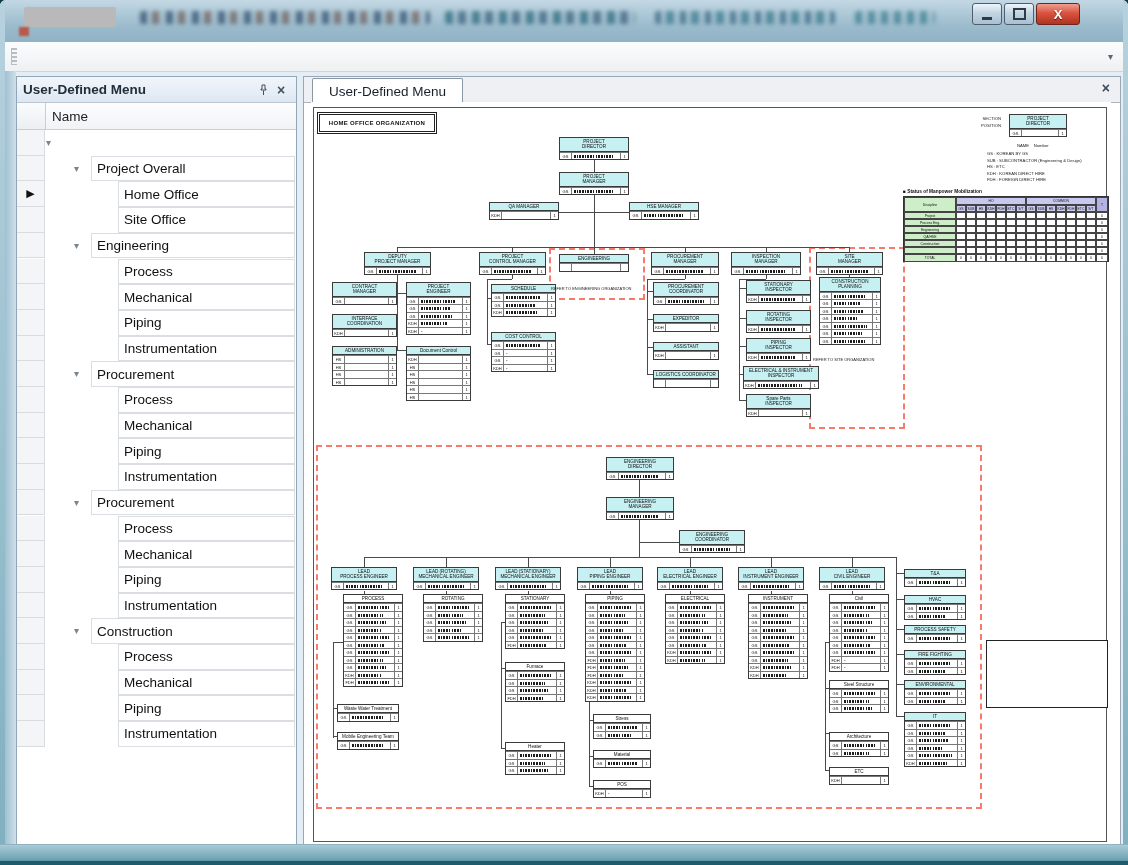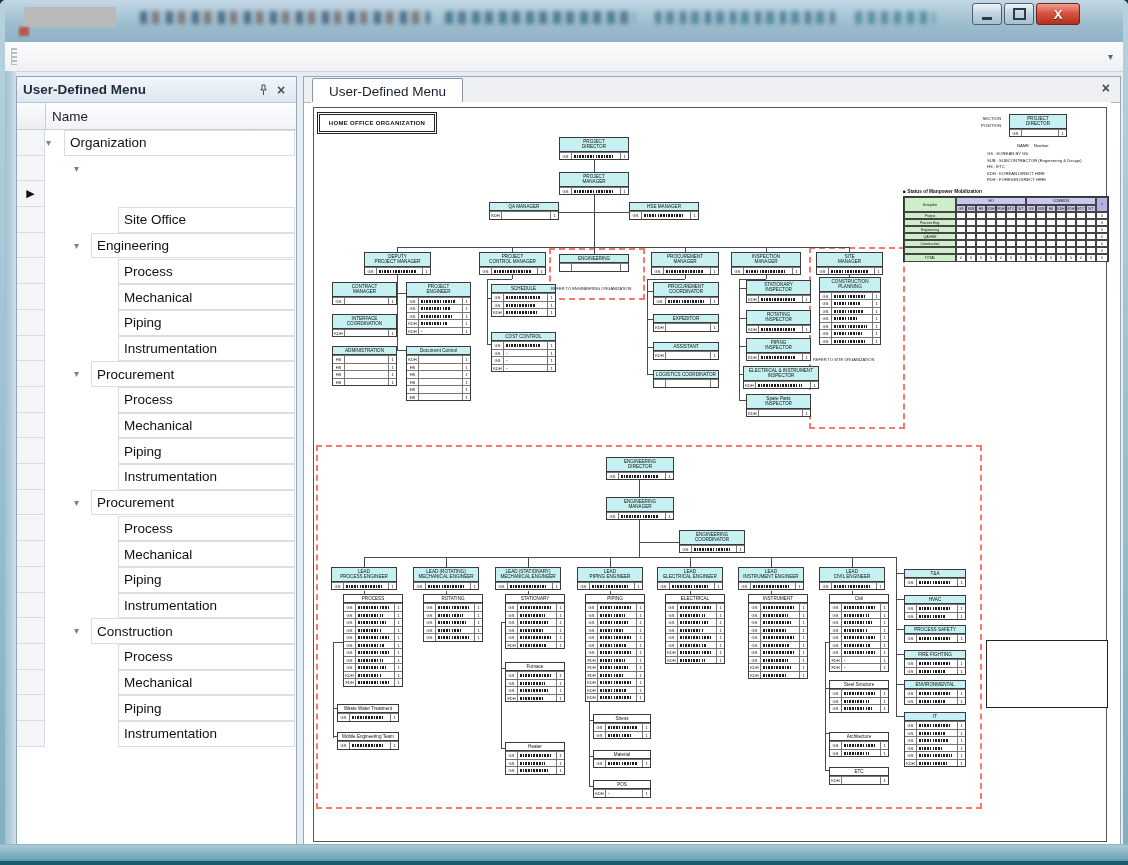--- a/index.html
+++ b/index.html
@@ -130,30 +130,31 @@
       <span class="panel-ic" style="font-weight:bold;font-size:14px;">×</span>
     </div>
     <div class="tree-hd">
       <div class="sel-col-hd"></div>
       <div class="name-hd">Name</div>
     </div>
     <div class="tree" id="tree">
         <div class="trow" style="top: 0px;">
           <div class="selcell"></div>
           <span class="expander" style="left: 29px;">▾</span>
-          <div class="ncell" style="left: 47px;">Organization</div>
         </div>
         <div class="trow" style="top: 25.7px;">
           <div class="selcell"></div>
           <span class="expander" style="left: 57px;">▾</span>
+          <div class="ncell" style="left: 74px;">Project Overall</div>
         </div>
         <div class="trow" style="top: 51.4px;">
           <div class="selcell">
             <span class="rowptr">▶</span>
           </div>
+          <div class="ncell" style="left: 101px;">Home Office</div>
         </div>
         <div class="trow" style="top: 77.1px;">
           <div class="selcell"></div>
           <div class="ncell" style="left: 101px;">Site Office</div>
         </div>
         <div class="trow" style="top: 102.8px;">
           <div class="selcell"></div>
           <span class="expander" style="left: 57px;">▾</span>
           <div class="ncell" style="left: 74px;">Engineering</div>
         </div>

